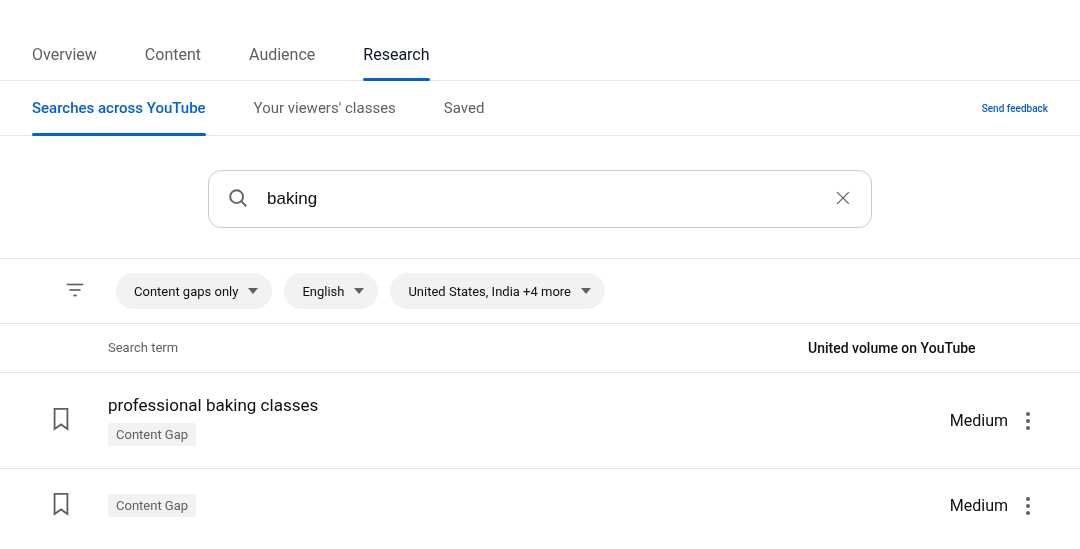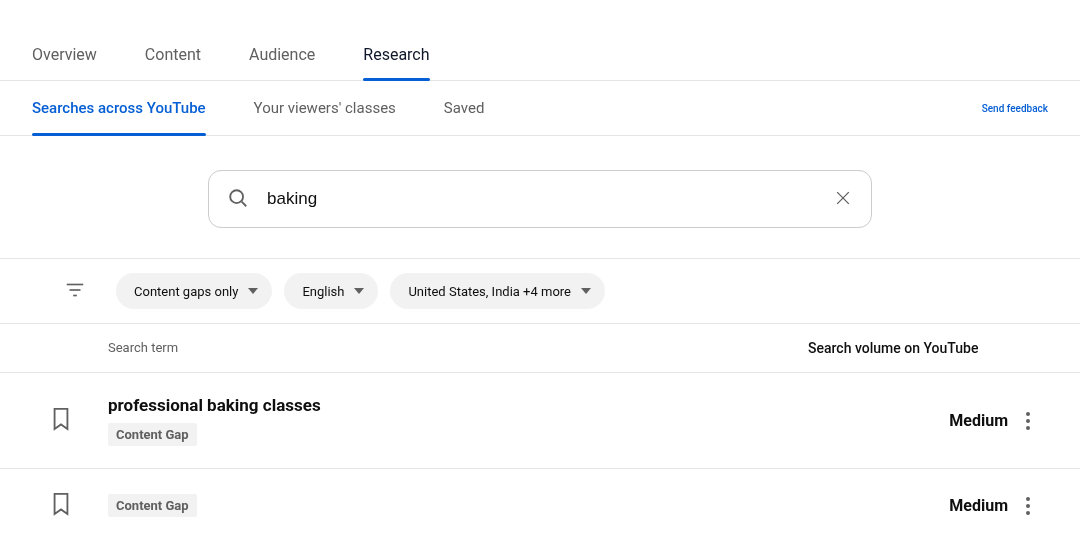--- a/index.html
+++ b/index.html
@@ -27,21 +27,21 @@
     .filters-bar { display:flex; align-items:center; padding: 14px 32px 14px 64px; border-top:1px solid #e5e5e5; border-bottom:1px solid #e5e5e5; gap:12px; }
     .funnel { margin-right: 18px; color:#606060; cursor:pointer; }
     .chip { background:#f2f2f2; border-radius:18px; height:36px; display:flex; align-items:center; padding: 0 14px 0 18px; font-size:13px; color:#0f0f0f; cursor:pointer; gap:10px; }
     .chip .tri { width:0; height:0; border-left:5px solid transparent; border-right:5px solid transparent; border-top:6px solid #606060; }
 
     .header-row { display:flex; padding: 16px 32px 16px 108px; color:#606060; font-size:13px; border-bottom:1px solid #e5e5e5; }
     .hcol-term { flex:1; }
     .hcol-vol { width: 200px; color:#0f0f0f; font-weight:500; font-size:14px; }
     .hcol-menu { width:40px; }
 
-    .row { display:flex; align-items:center; padding: 22px 32px 22px 50px; border-bottom:1px solid #e5e5e5;font-weight:bold; }
+    .row { display:flex; align-items:center; padding: 22px 32px 22px 50px; border-bottom:1px solid #e5e5e5; }
     .row:last-child { border-bottom:none; }
     .bk { width:58px; color:#606060; cursor:pointer; }
     .term-col { flex:1; }
     .term { font-size:17px; color:#0f0f0f; margin-bottom:8px; }
     .badge { display:inline-block; background:#f2f2f2; color:#606060; font-size:13px; padding:4px 8px; border-radius:2px; }
     .vol-col { width:200px; font-size:16px;text-align:right; }
     .menu-col { width:40px; display:flex; justify-content:center; cursor:pointer; }
     .dots { display:flex; flex-direction:column; gap:3px; }
     .dots span { width:4px; height:4px; border-radius:50%; background:#606060; }
   </style>
@@ -100,21 +100,21 @@
     <span class="tri"></span>
   </div>
   <div class="chip">
     <span>United States, India +4 more</span>
     <span class="tri"></span>
   </div>
 </div>
 
 <div class="header-row">
   <div class="hcol-term">Search term</div>
-  <div class="hcol-vol">Search volume on YouTube</div>
+  <div class="hcol-vol">United volume on YouTube</div>
   <div class="hcol-menu"></div>
 </div>
 
 <div class="row">
   <div class="bk">
     <svg width="22" height="26" viewBox="0 0 24 28" fill="none" stroke="currentColor" stroke-width="2">
           <path d="M5 3h14v22l-7-5-7 5V3z"></path>
         </svg>
   </div>
   <div class="term-col">

